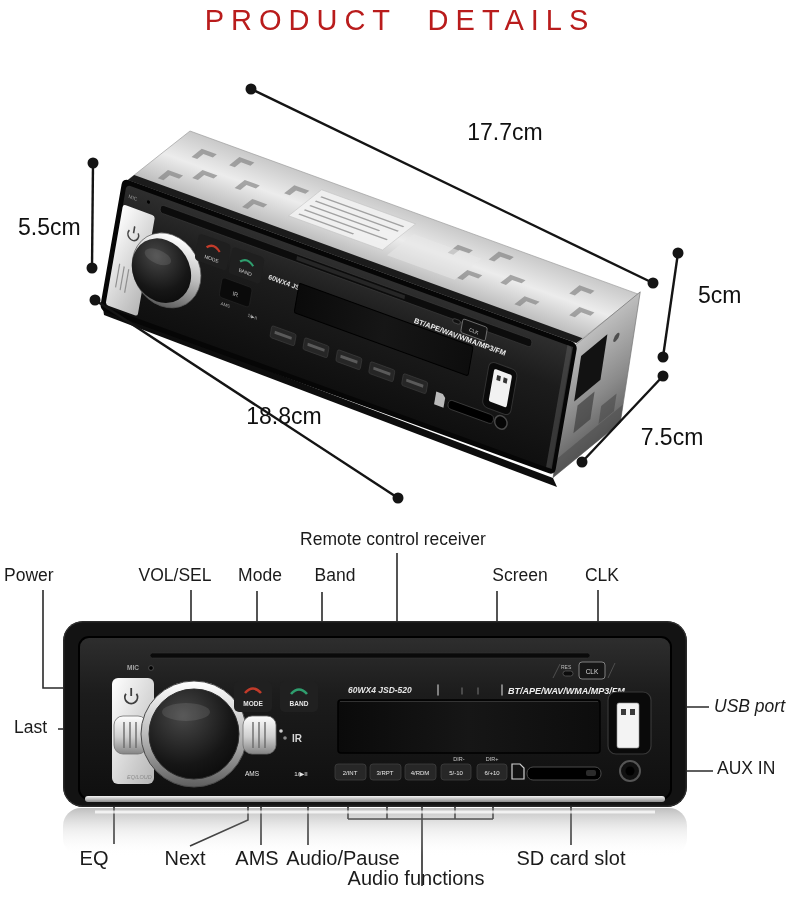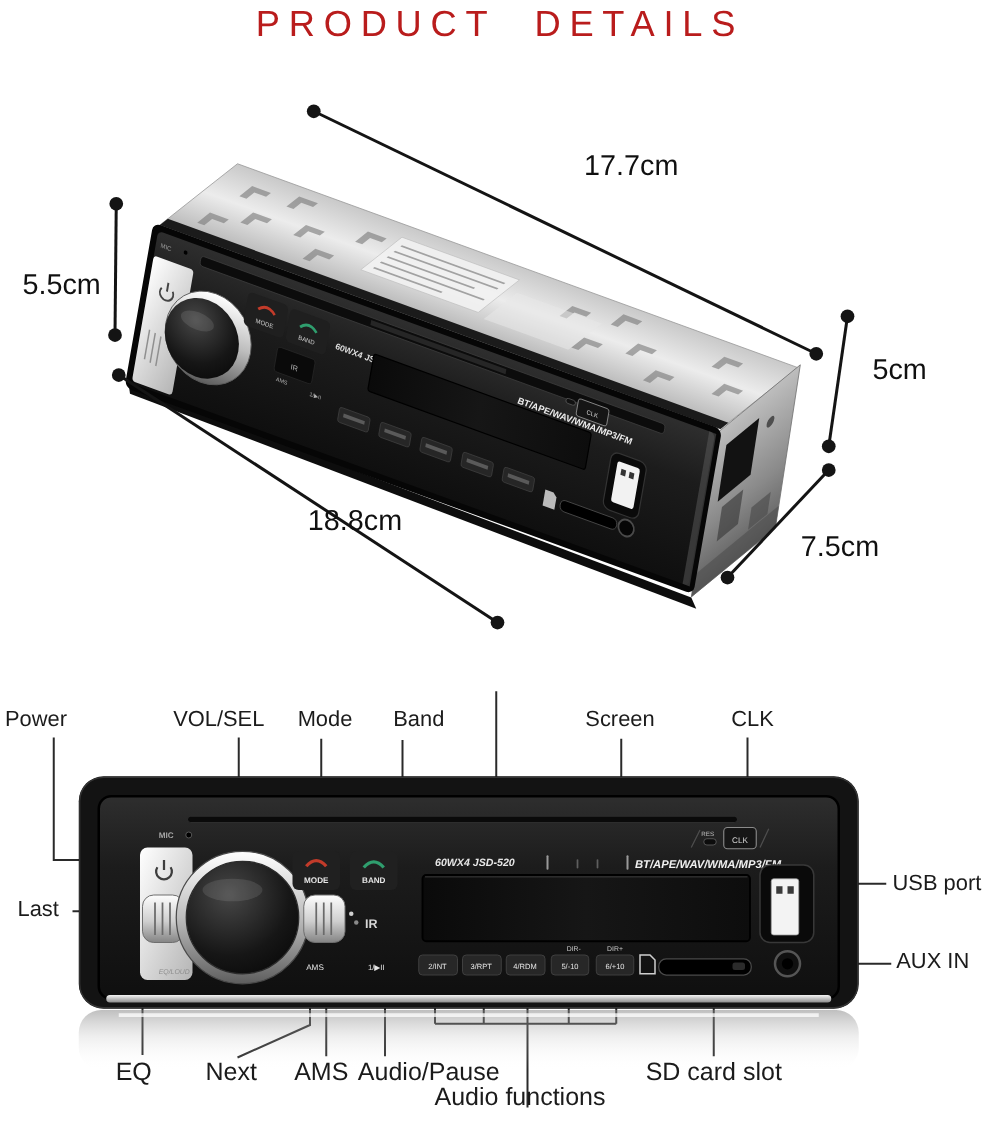--- a/index.html
+++ b/index.html
@@ -330,29 +330,30 @@
 </svg>
 
 <div class="lbl title">PRODUCT DETAILS</div>
 
 <div class="lbl dim c17">17.7cm</div>
 <div class="lbl dim c55">5.5cm</div>
 <div class="lbl dim c5">5cm</div>
 <div class="lbl dim c188">18.8cm</div>
 <div class="lbl dim c75">7.5cm</div>
 
+<div class="lbl call ctr" style="top:531px;left:393px;">Remote control receiver</div>
 <div class="lbl call" style="top:567px;left:4px;">Power</div>
 <div class="lbl call ctr" style="top:567px;left:175px;">VOL/SEL</div>
 <div class="lbl call ctr" style="top:567px;left:260px;">Mode</div>
 <div class="lbl call ctr" style="top:567px;left:335px;">Band</div>
-<div class="lbl call ctr" style="top:567px;left:496px;text-align:center;">Screen</div>
+<div class="lbl call ctr" style="top:567px;left:520px;text-align:center;">Screen</div>
 <div class="lbl call ctr" style="top:567px;left:602px;">CLK</div>
-<div class="lbl call" style="top:698px;left:714px;">USB port</div>
+<div class="lbl call" style="top:698px;left:714px;font-style:italic;">USB port</div>
 <div class="lbl call" style="top:760px;left:717px;">AUX IN</div>
 <div class="lbl call" style="top:719px;left:14px;">Last</div>
-<div class="lbl callb ctr" style="top:848px;left:107px;">EQ</div>
+<div class="lbl callb ctr" style="top:848px;left:94px;">EQ</div>
 <div class="lbl callb ctr" style="top:848px;left:185px;">Next</div>
 <div class="lbl callb ctr" style="top:848px;left:257px;">AMS</div>
 <div class="lbl callb ctr" style="top:848px;left:343px;">Audio/Pause</div>
 <div class="lbl callb ctr" style="top:848px;left:571px;">SD card slot</div>
 <div class="lbl callb ctr" style="top:868px;left:416px;">Audio functions</div>
 
 </div>
 
 </body></html>

